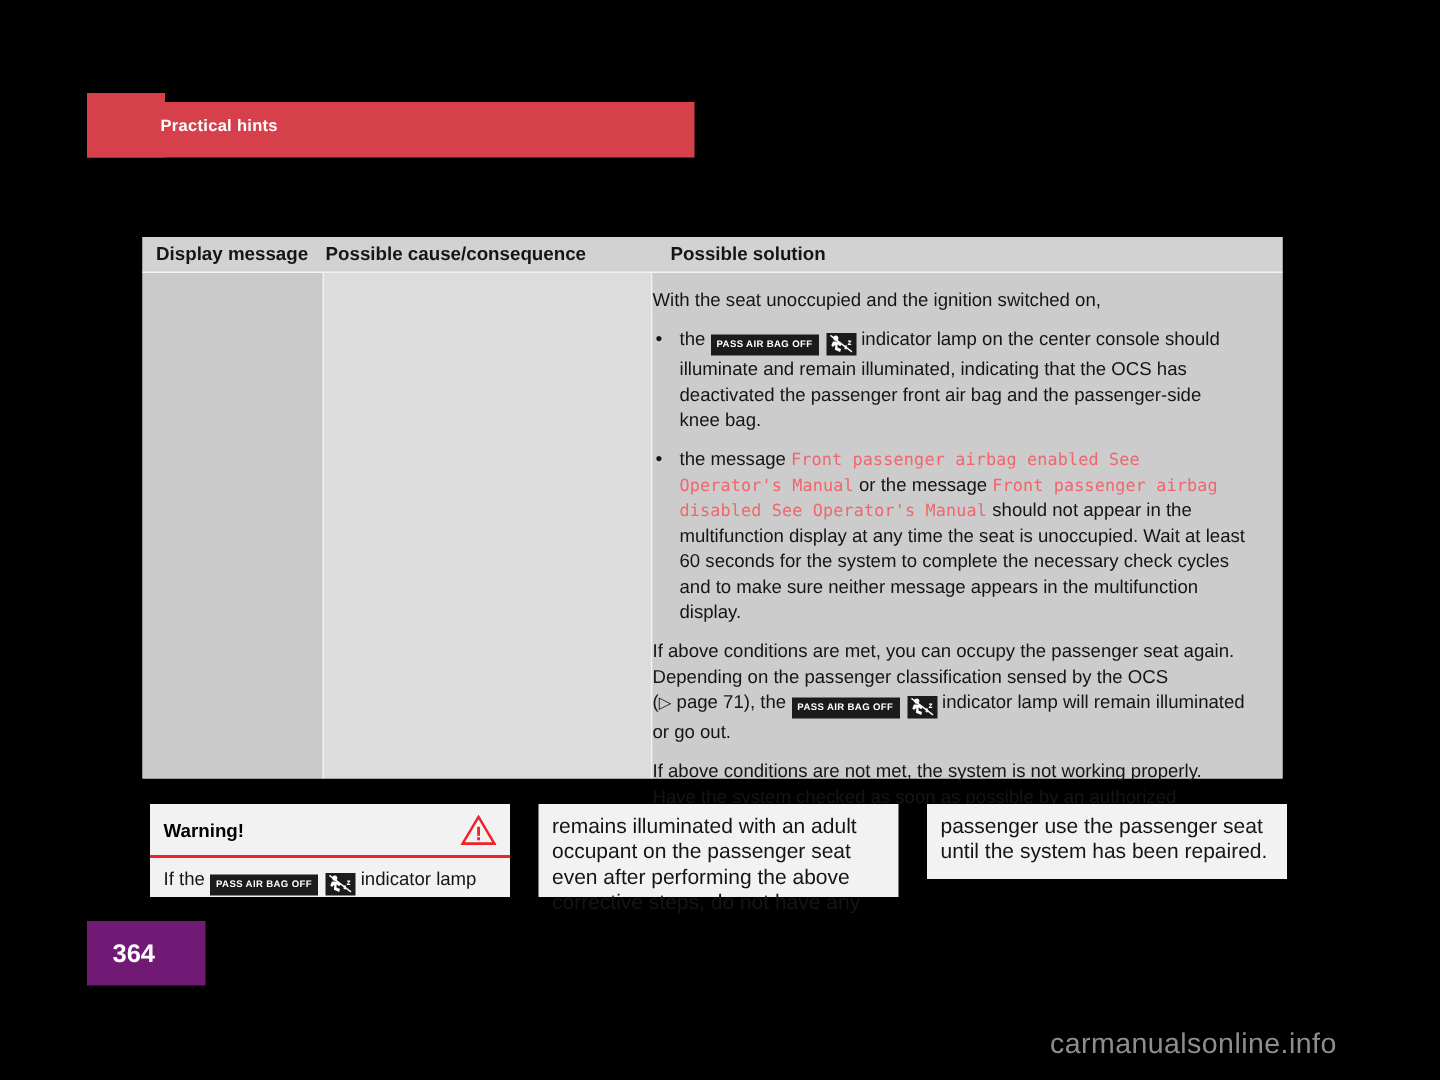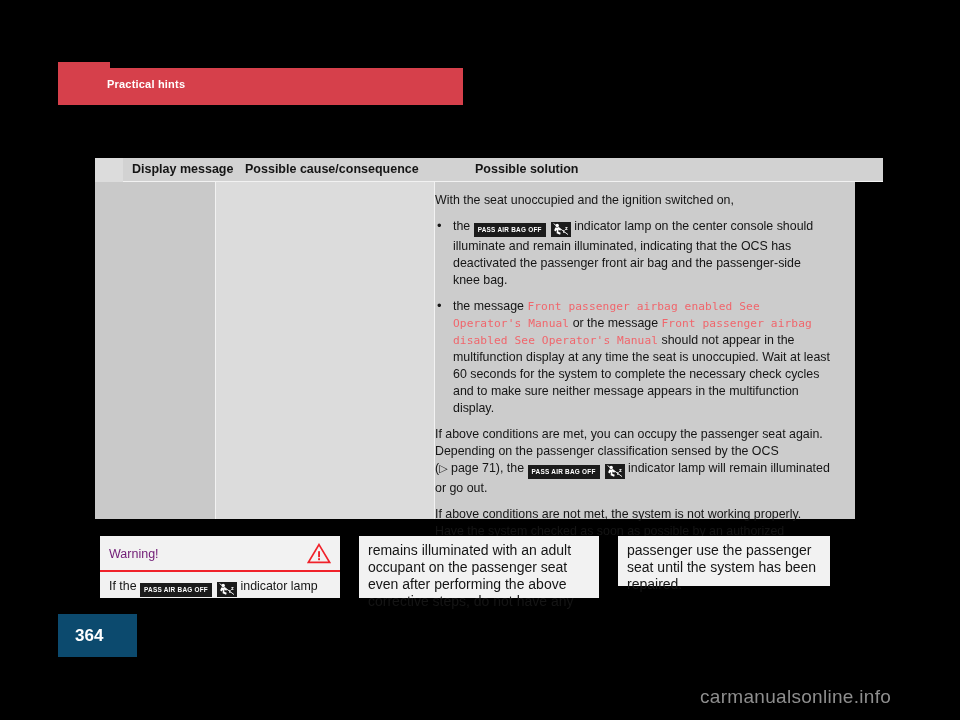--- a/index.html
+++ b/index.html
@@ -55,21 +55,20 @@
   }
   .t-head {
     position: absolute;
     left: 0;
     top: 0;
     width: 760px;
     height: 24px;
     background: #d2d2d2;
     border-bottom: 1px solid #f2f2f2;
     box-sizing: border-box;
-    margin-left: 28px;
   }
   .t-head-cell {
     position: absolute;
     top: 4px;
     font-size: 12.5px;
     font-weight: bold;
     color: #151515;
     white-space: nowrap;
   }
   #th-display   { left: 9px; }
@@ -196,22 +195,22 @@
     height: 36px;
     background: #f2f2f2;
     border-bottom: 2px solid #f0222a;
     box-sizing: border-box;
   }
   #warning-title {
     position: absolute;
     left: 9px;
     top: 11px;
     font-size: 12.5px;
-    font-weight: normal;
-    color: #701a75;
+    font-weight: bold;
+    color: #000000;
     white-space: nowrap;
   }
   #warning-triangle {
     position: absolute;
     right: 9px;
     top: 7px;
   }
   #warning-body {
     position: absolute;
     left: 9px;
@@ -226,40 +225,40 @@
     left: 359px;
     top: 536px;
     width: 240px;
     height: 62px;
     padding: 6px 0 0 9px;
     box-sizing: border-box;
   }
   #cont-box-3 {
     left: 618px;
     top: 536px;
-    width: 212px;
+    width: 240px;
     height: 50px;
     padding: 6px 0 0 9px;
     box-sizing: border-box;
   }
   .cont-text {
     font-size: 14px;
     line-height: 17px;
     color: #151515;
     margin: 0;
   }
 
   
   #page-number-tab {
     position: absolute;
     left: 58px;
     top: 614px;
     width: 79px;
     height: 43px;
-    background: #0c4a6e;
+    background: #701a75;
   }
   #page-number {
     position: absolute;
     left: 17px;
     top: 12px;
     font-size: 17px;
     font-weight: bold;
     color: #ffffff;
   }
 

